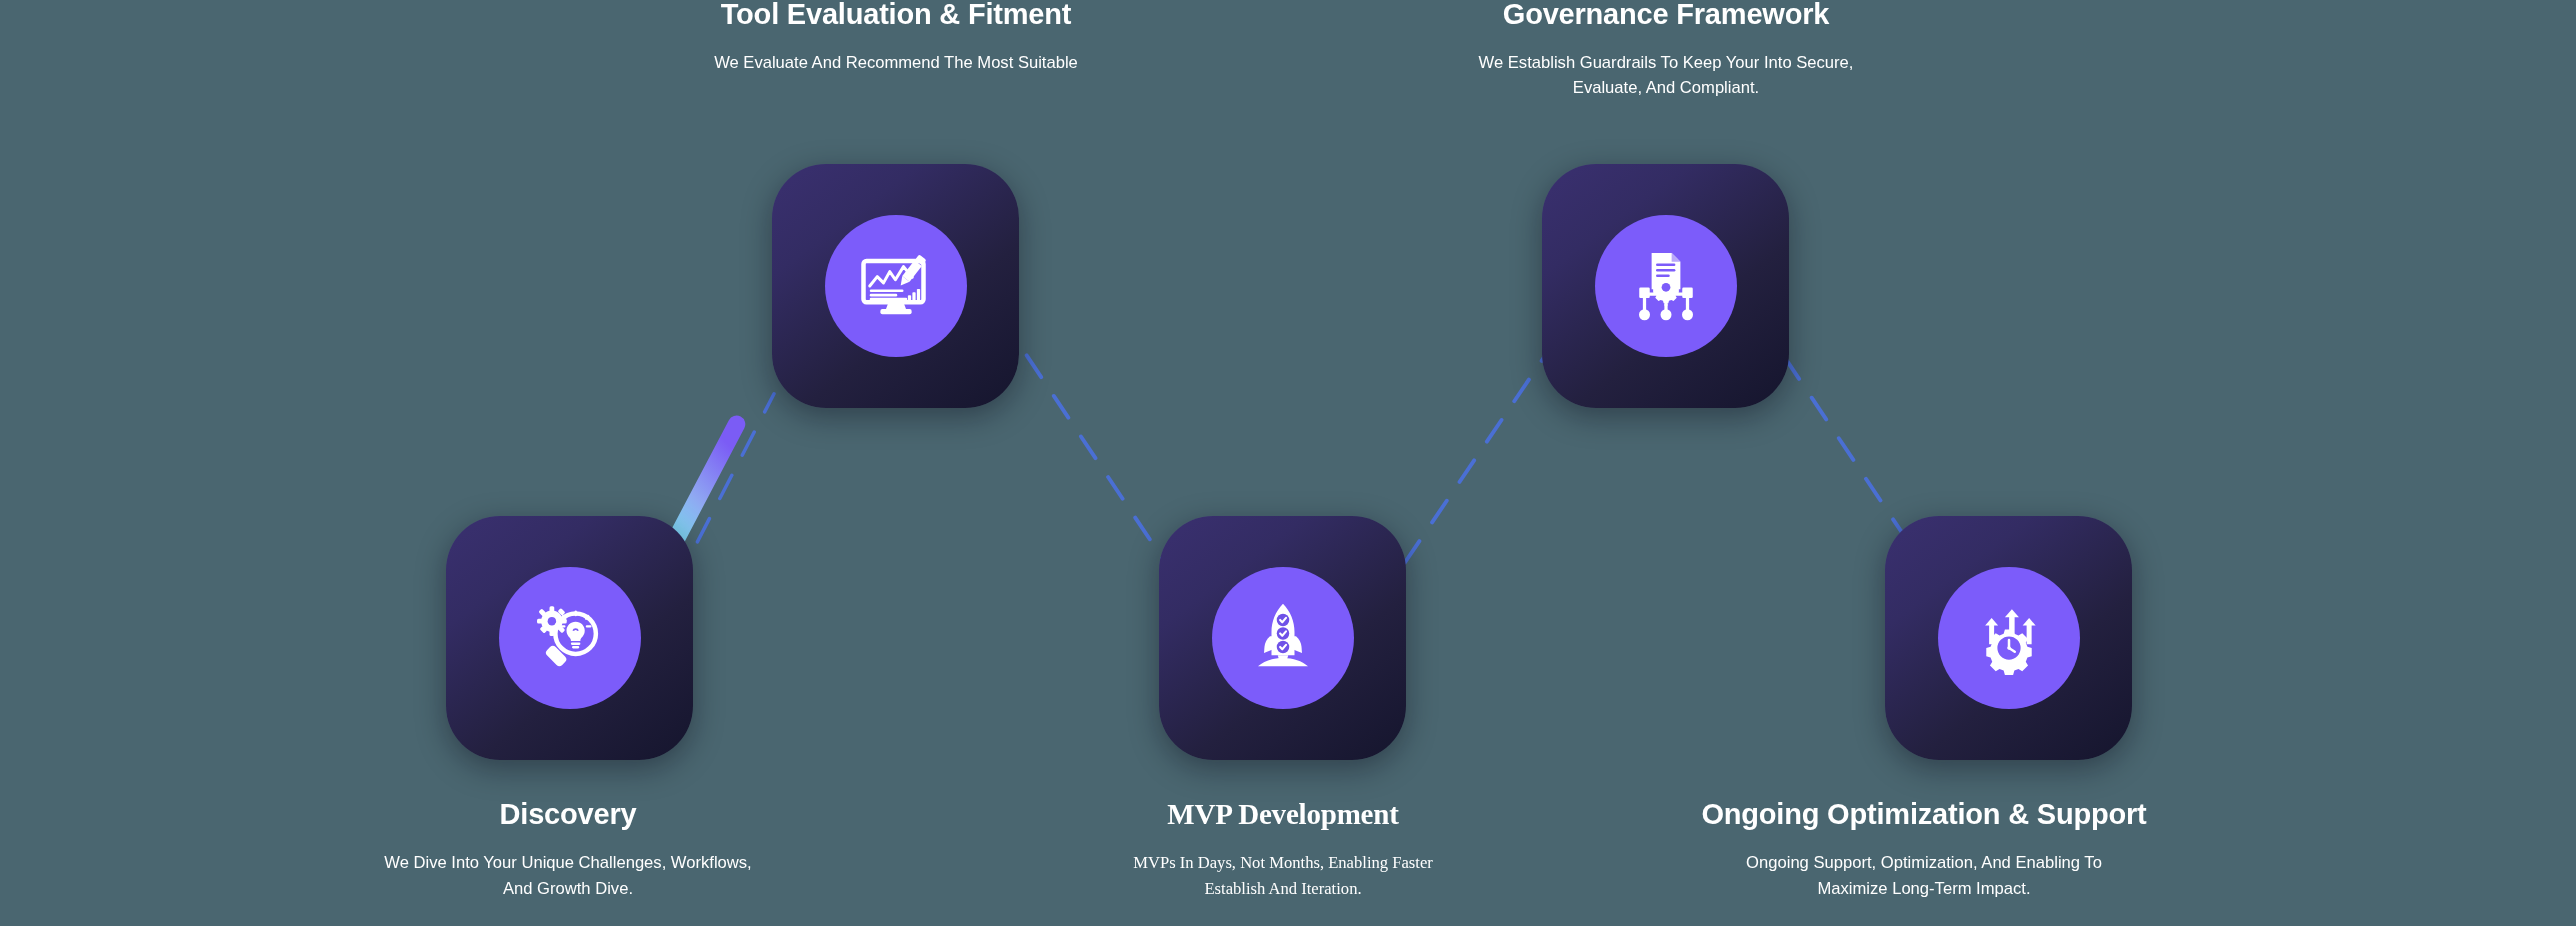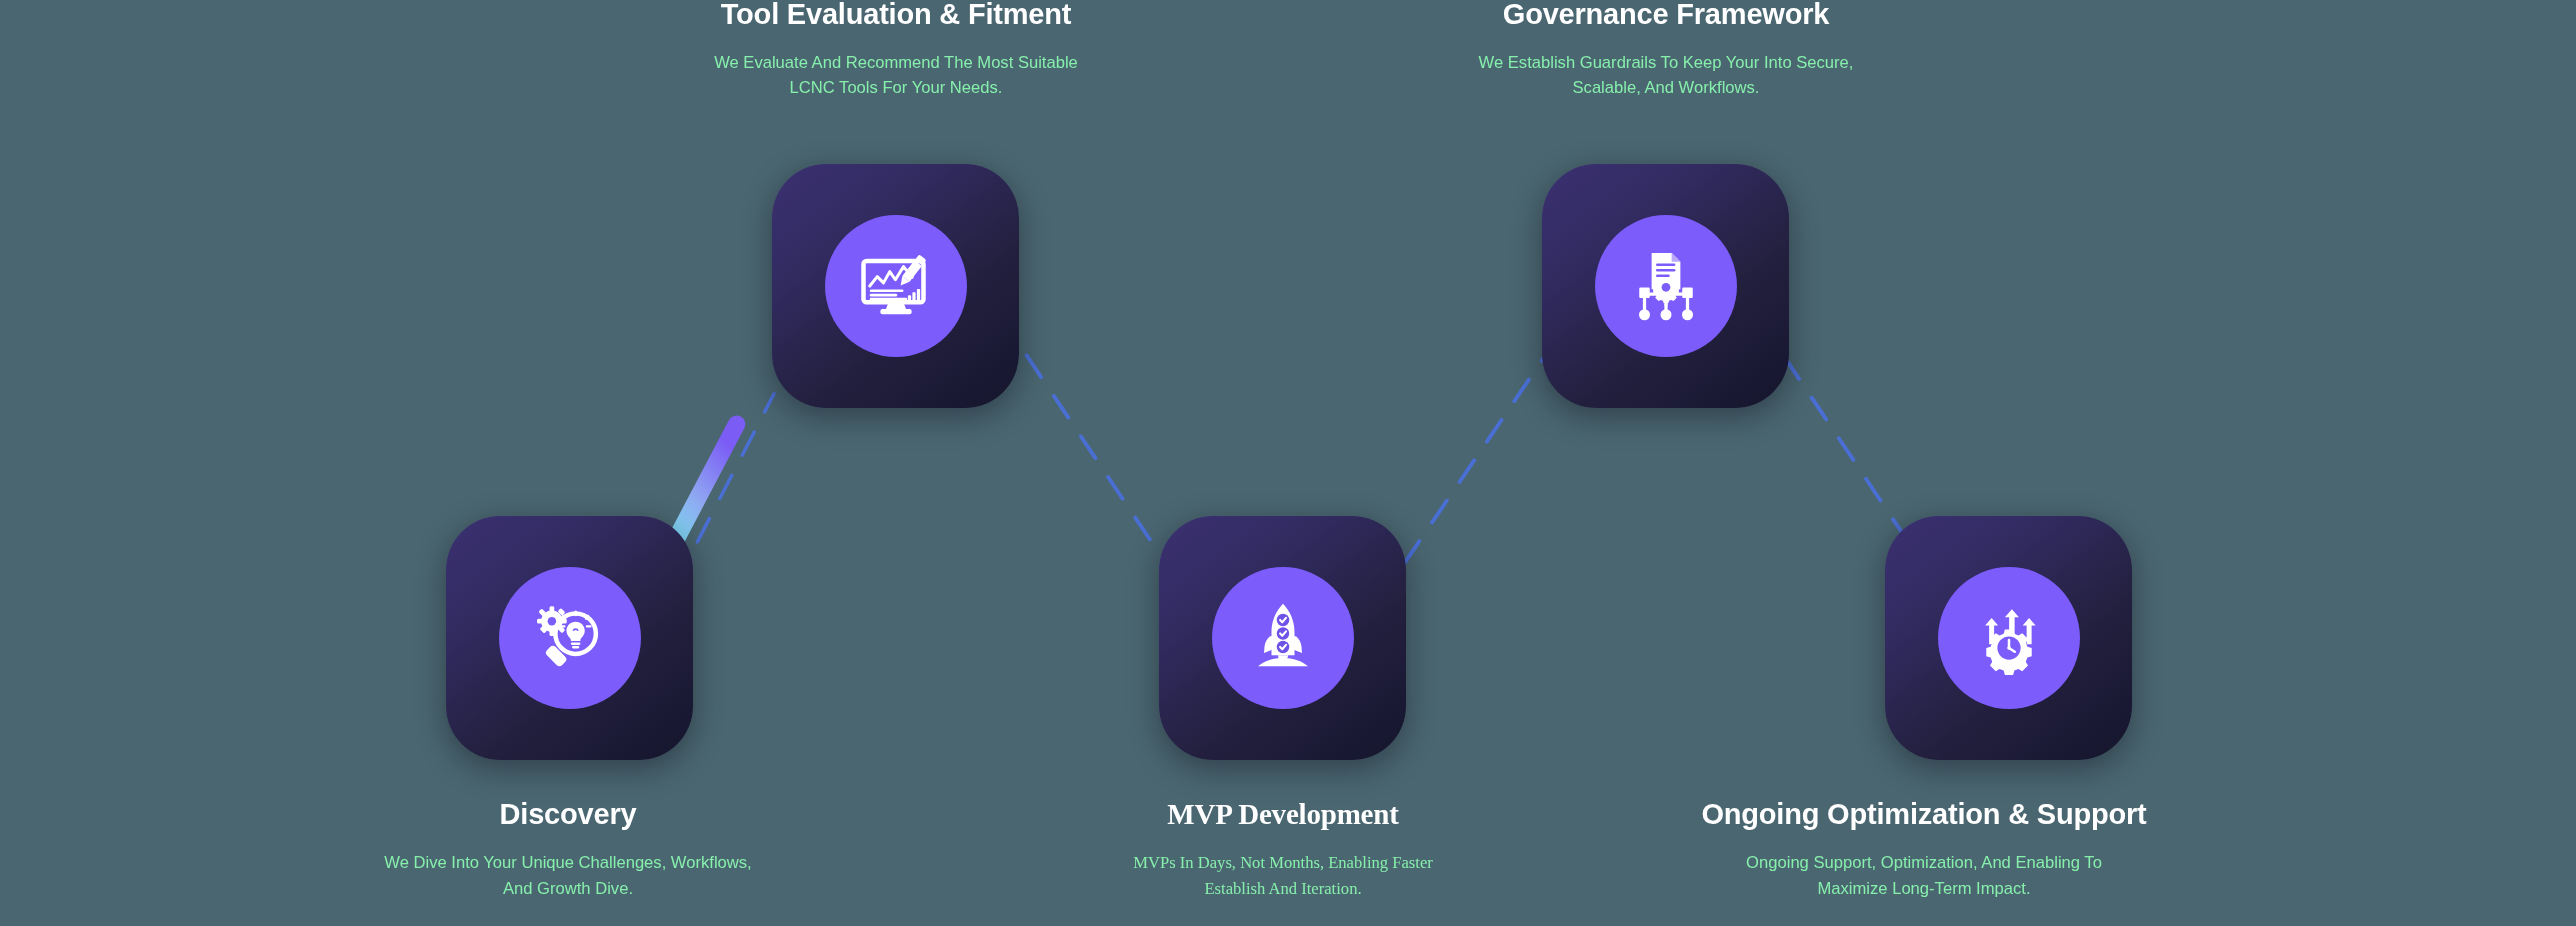--- a/index.html
+++ b/index.html
@@ -36,21 +36,21 @@
   .txt { position:absolute; text-align:center; z-index:3; }
   .title {
     color:#ffffff;
     font-size:29px;
     font-weight:700;
     letter-spacing:-0.2px;
     line-height:1.18;
     white-space:nowrap;
   }
   .desc {
-    color:#86efac;
+    color:#ffffff;
     font-size:16.6px;
     font-weight:400;
     line-height:1.54;
     margin-top:19px;
   }
   .desc span { display:block; }
   .txt.below .title { margin-bottom:6px; }
 
   
   #n-discovery .card       { left:446px;  top:516px; }
@@ -276,37 +276,36 @@
     <div class="desc">
       <span>We Dive Into Your Unique Challenges, Workflows,</span>
       <span>And Growth Dive.</span>
     </div>
   </div>
 
   <div class="txt above" id="t-tooleval">
     <div class="title">Tool Evaluation &amp; Fitment</div>
     <div class="desc">
       <span>We Evaluate And Recommend The Most Suitable</span>
-      <span>LCNC Tools For Your Needs.</span>
     </div>
   </div>
 
   <div class="txt below" id="t-mvp">
     <div class="title">MVP Development</div>
     <div class="desc">
       <span>MVPs In Days, Not Months, Enabling Faster</span>
       <span>Establish And Iteration.</span>
     </div>
   </div>
 
   <div class="txt above" id="t-governance">
     <div class="title">Governance Framework</div>
     <div class="desc">
       <span>We Establish Guardrails To Keep Your Into Secure,</span>
-      <span>Scalable, And Workflows.</span>
+      <span>Evaluate, And Compliant.</span>
     </div>
   </div>
 
   <div class="txt below" id="t-optimization">
     <div class="title">Ongoing Optimization &amp; Support</div>
     <div class="desc">
       <span>Ongoing Support, Optimization, And Enabling To</span>
       <span>Maximize Long-Term Impact.</span>
     </div>
   </div>

